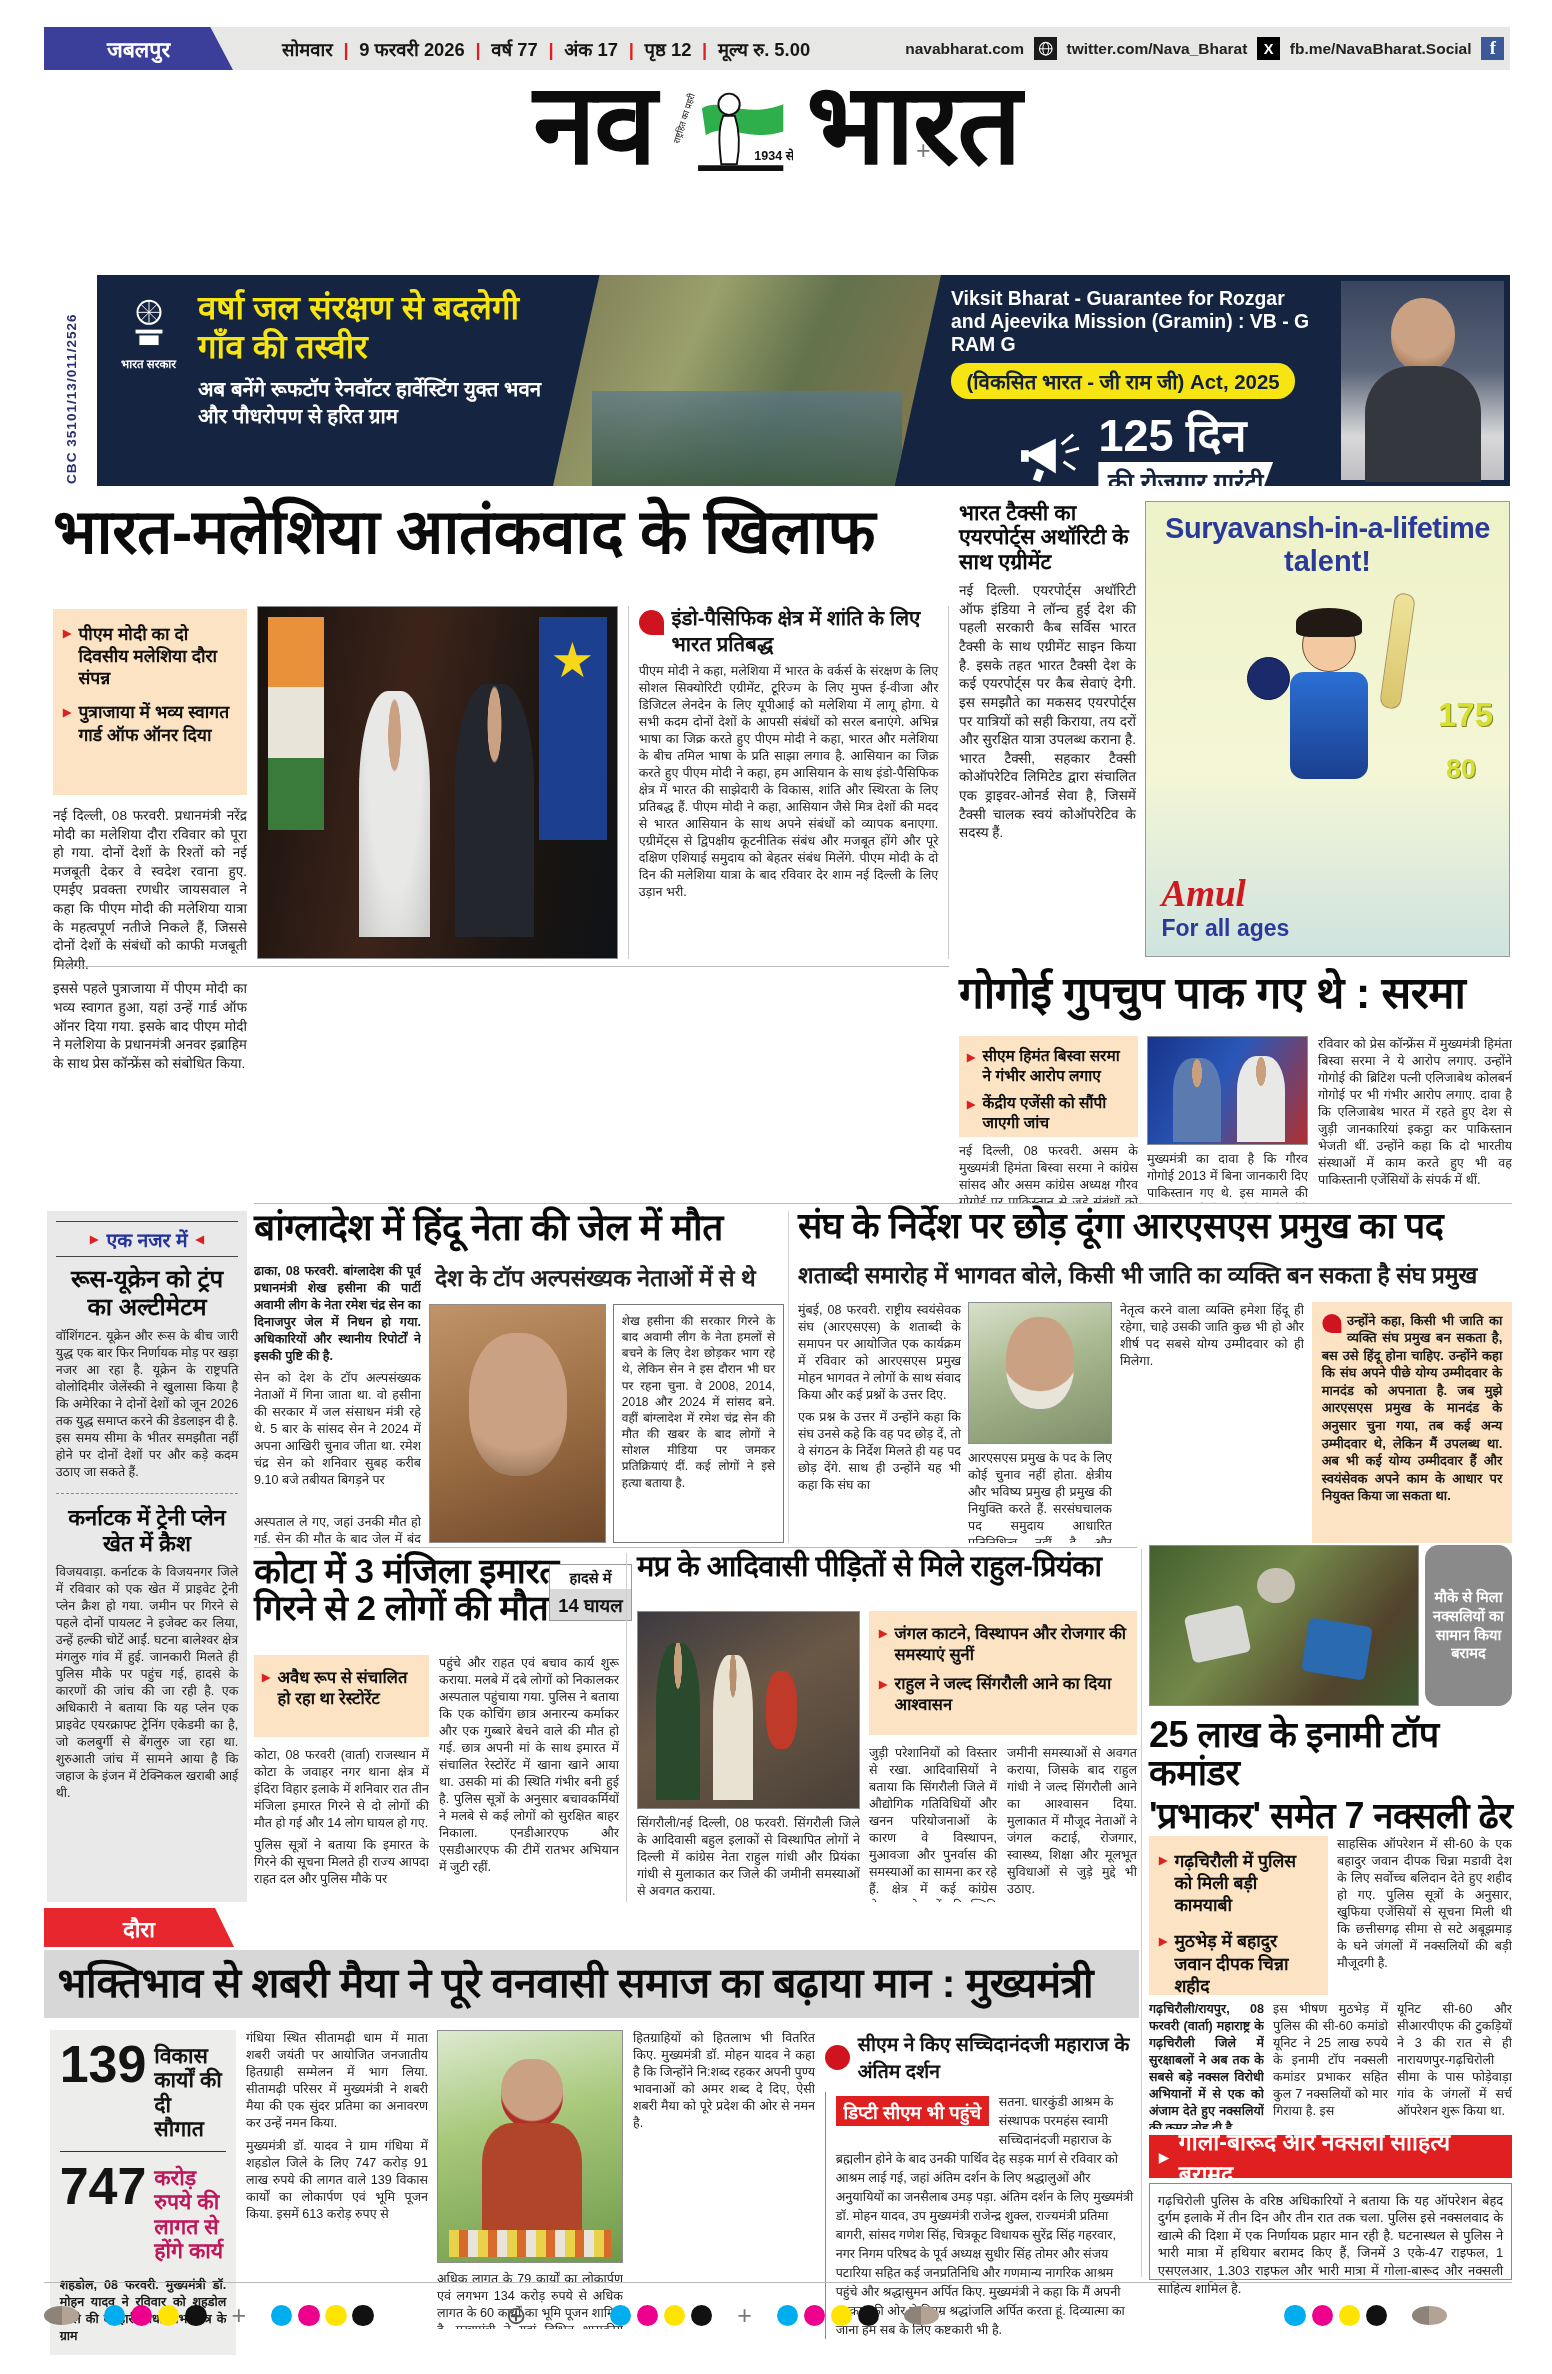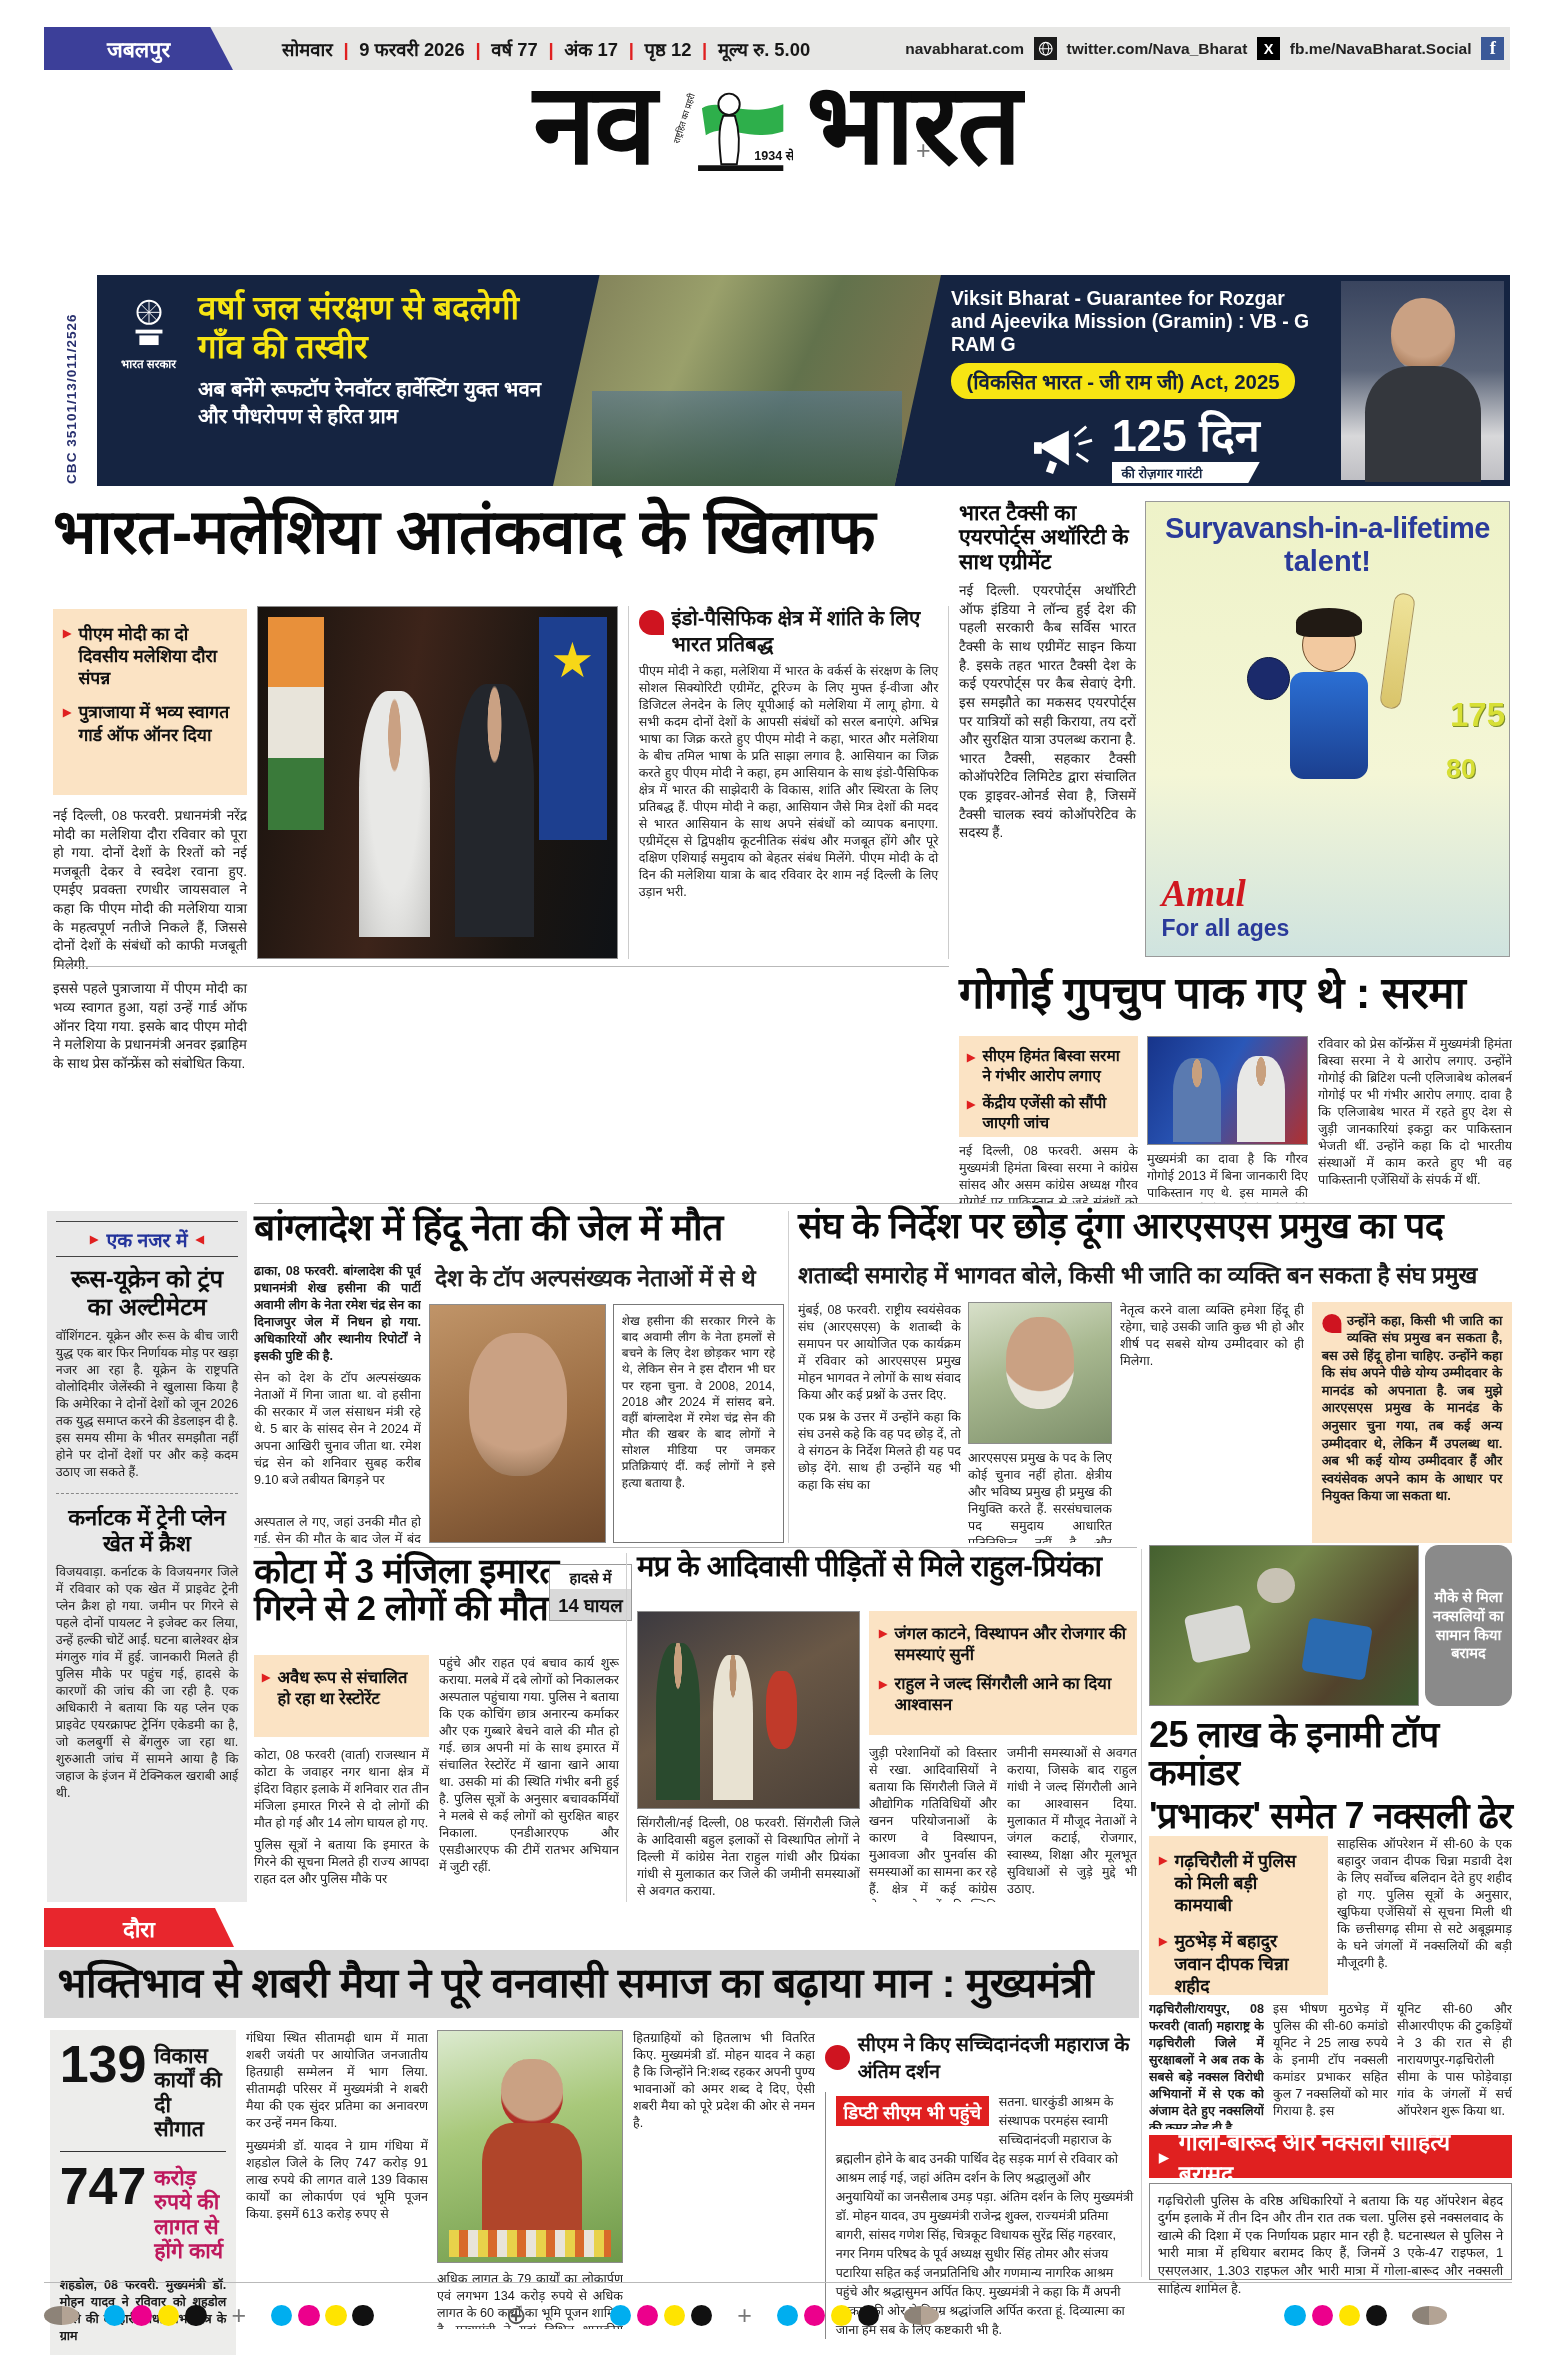--- a/index.html
+++ b/index.html
@@ -116,21 +116,21 @@
     <div style="margin-top:7.8px"><span class="pill" style="font-size:20.4px">(विकसित भारत - जी राम जी) Act, 2025</span></div>
     <div style="display:flex;align-items:center;justify-content:center;gap:13.6px;margin-top:13.6px">
       <svg width="68" height="58" viewBox="0 0 70 60">
         <polygon points="8,28 40,12 40,48" fill="#fff"></polygon>
           <rect x="4" y="24" width="8" height="12" fill="#fff"></rect>
         <path d="M46 18 L58 8 M50 26 L64 22 M48 36 L60 44" stroke="#fff" stroke-width="3"></path>
         <rect x="18" y="44" width="8" height="12" fill="#fff" transform="rotate(20 22 50)"></rect>
       </svg>
       <div>
         <div style="color:#fff;font-weight:900;font-size:45px;line-height:1">125 दिन</div>
-        <div style="background:#fff;color:#152441;font-weight:800;font-size:13px;padding:1.9px 9.7px;margin-top:3.9px;clip-path:polygon(0 0,100% 0,92% 100%,0 100%)">की रोज़गार गारंटी</div>
+        <div style="background:#fff;color:#152441;font-weight:800;font-size:25px;padding:1.9px 9.7px;margin-top:3.9px;clip-path:polygon(0 0,100% 0,92% 100%,0 100%)">की रोज़गार गारंटी</div>
       </div>
     </div>
   </div>
   <div class="abs" style="right:5.8px;top:5.8px;width:163px;height:199px;background:linear-gradient(180deg,#39445e 0%,#5a6478 45%,#d8d8da 78%,#bfbfc4 100%)">
     <div style="position:absolute;left:50%;top:17.5px;transform:translateX(-50%);width:64px;height:74px;border-radius:48%;background:radial-gradient(circle at 50% 38%,#caa183 55%,#b08464 75%,#8b94a2 78%)"></div>
     <div style="position:absolute;left:50%;top:85px;transform:translateX(-50%);width:116px;height:116px;border-radius:40% 40% 0 0;background:#34373d"></div>
   </div>
 </div>
 
 <div class="abs hl" style="left:53px;top:499px;width:907px;font-size:62px">भारत-मलेशिया आतंकवाद के खिलाफ</div>
@@ -175,21 +175,21 @@
 <div class="abs" style="left:1145px;top:501px;width:365px;height:456px;background:linear-gradient(180deg,#eef2c8 0%,#f4f6d6 60%,#cfe3df 100%);border:1px solid #999">
   <div style="text-align:center;color:#2a3a9a;font-weight:900;font-size:29px;margin-top:9.7px;letter-spacing:-0.5px">Suryavansh-in-a-lifetime</div>
   <div style="text-align:center;color:#2a3a9a;font-weight:900;font-size:29px">talent!</div>
   <div style="position:absolute;left:115px;top:116px;width:136px;height:243px">
     <div style="position:absolute;left:41px;top:0;width:54px;height:54px;border-radius:50%;background:#f2c9a0;border:1.9px solid #6b4a2a"></div>
     <div style="position:absolute;left:35px;top:-9.7px;width:66px;height:29px;border-radius:50% 50% 20% 20%;background:#211a14"></div>
     <div style="position:absolute;left:29px;top:54px;width:78px;height:107px;border-radius:13.6px;background:linear-gradient(180deg,#2b6fd4,#1b3f8f)"></div>
     <div style="position:absolute;left:-13.6px;top:39px;width:43px;height:43px;border-radius:50%;background:#1b2a6b;border:1.9px solid #0e1840"></div>
     <div style="position:absolute;right:-11.6px;top:-25px;width:21.3px;height:116px;border-radius:9.7px;background:linear-gradient(180deg,#efe39a,#d9c46a);border:1.9px solid #a8925a;transform:rotate(8deg)"></div>
   </div>
-  <div style="position:absolute;right:4px;top:194px;font-weight:900;font-size:33px;color:#d7df35;text-shadow:1px 1px 0 #7a8a2a">175</div>
+  <div style="position:absolute;right:16px;top:194px;font-weight:900;font-size:33px;color:#d7df35;text-shadow:1px 1px 0 #7a8a2a">175</div>
   <div style="position:absolute;right:33px;top:252px;font-weight:900;font-size:27px;color:#d7df35;text-shadow:1px 1px 0 #7a8a2a">80</div>
   <div style="position:absolute;left:15.5px;bottom:13.6px">
     <div style="color:#d01820;font-weight:900;font-size:37px;font-style:italic;font-family:'Liberation Serif',serif">Amul</div>
     <div style="color:#2a3a9a;font-weight:900;font-size:23px">For all ages</div>
   </div>
 </div>
 
 <div class="abs rule" style="left:53px;top:966px;width:896px;height:1px"></div>
 <div class="abs hl" style="left:959px;top:970px;width:555px;font-size:44px">गोगोई गुपचुप पाक गए थे : सरमा</div>
 

